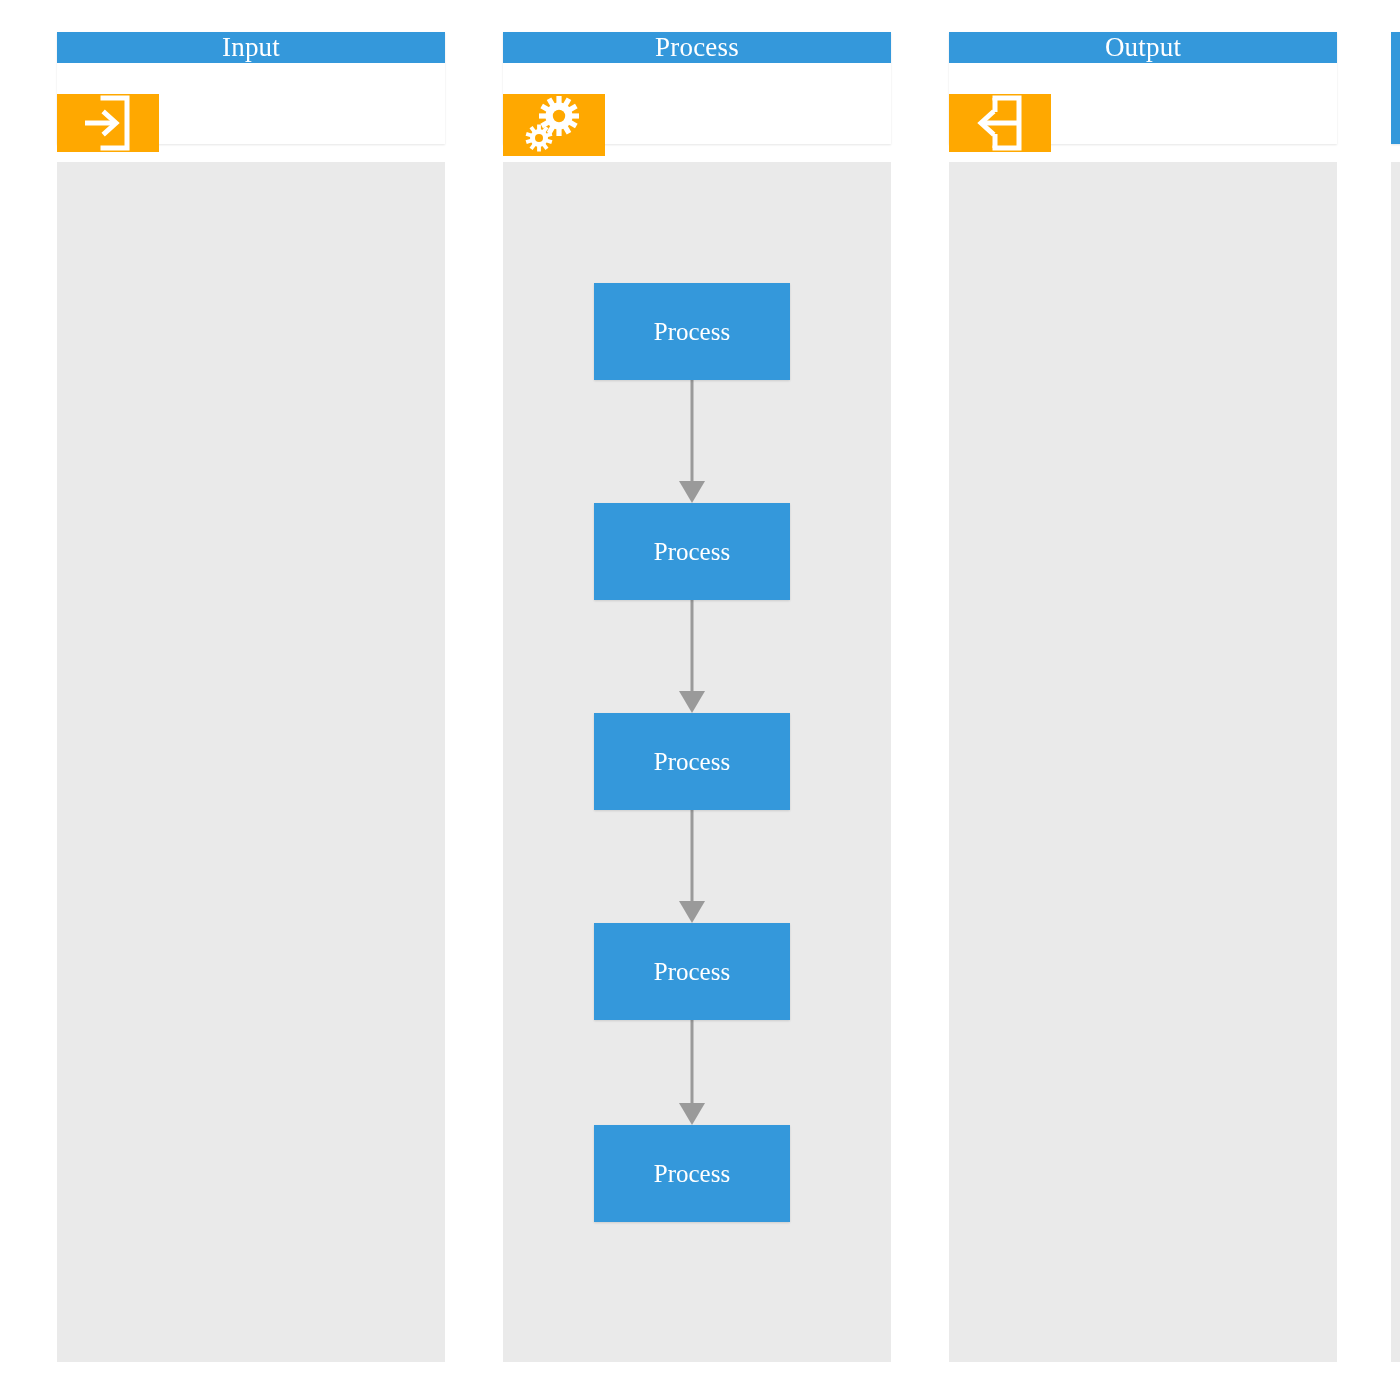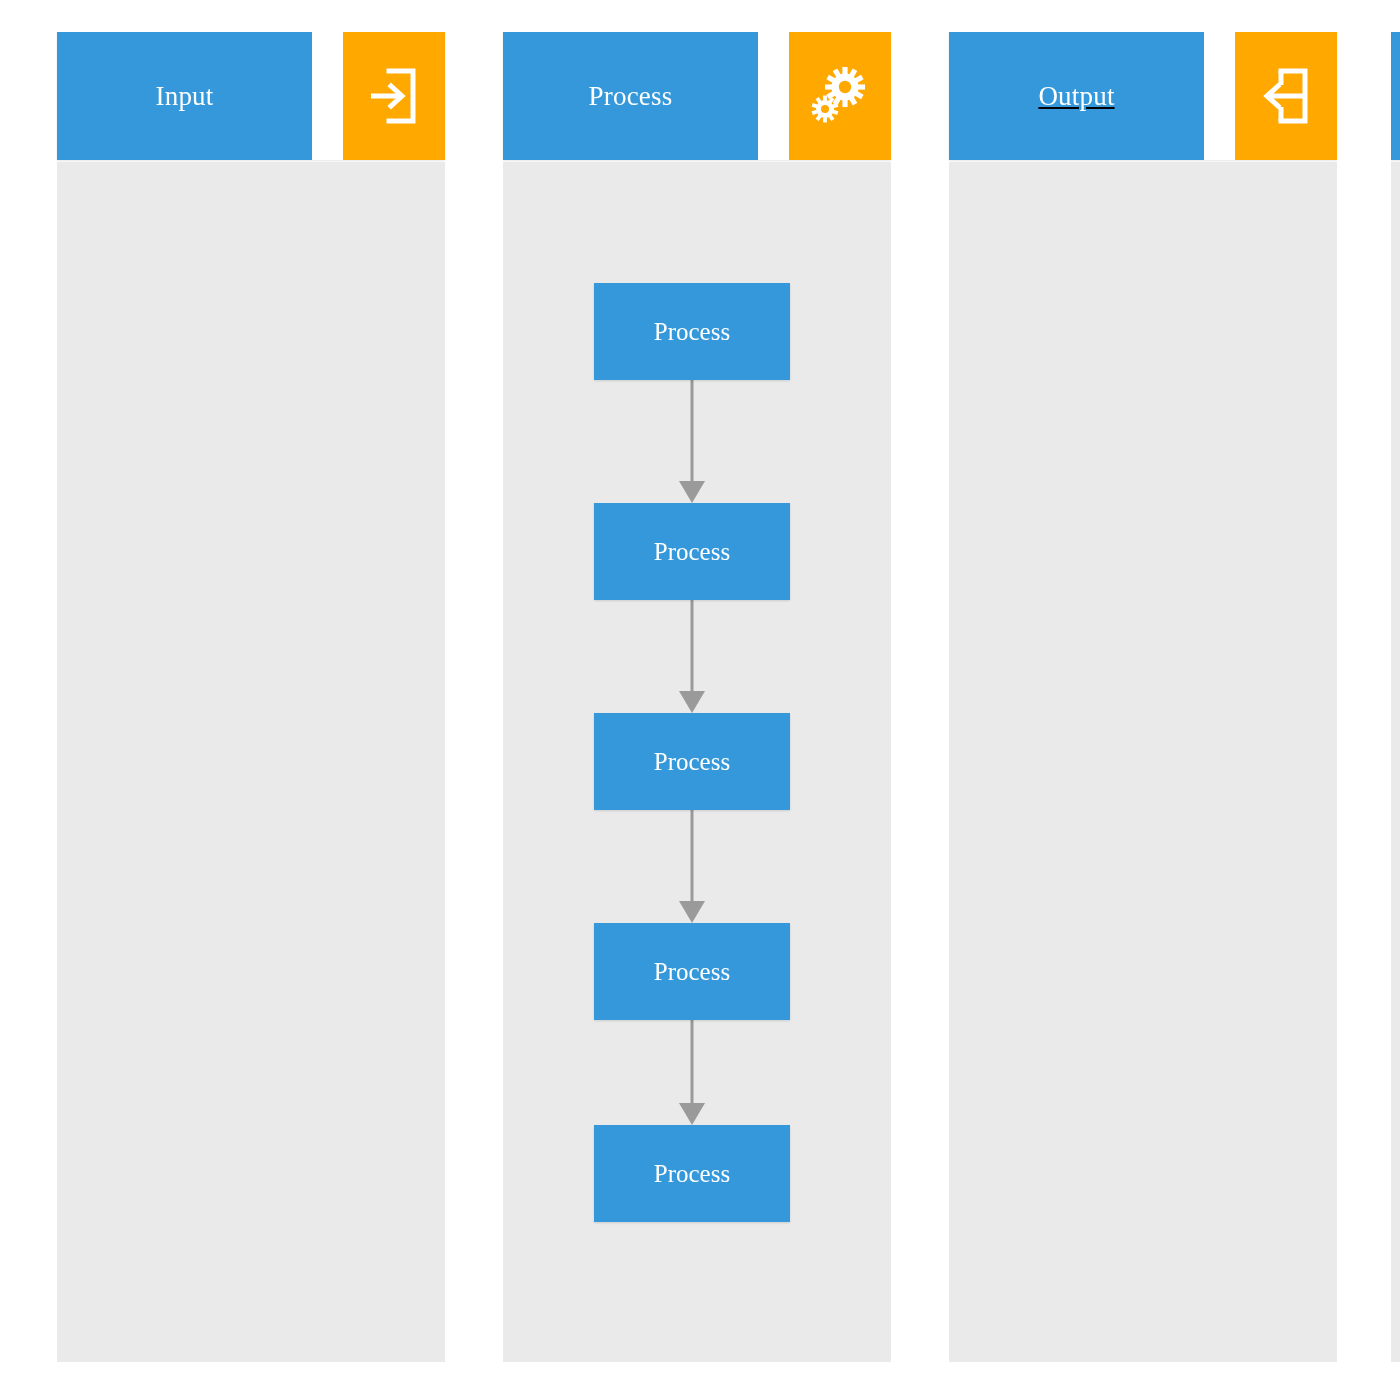--- a/index.html
+++ b/index.html
@@ -25,23 +25,23 @@
   .lane {
     position: absolute;
     top: 0;
     height: 1400px;
   }
 
   .lane-header {
     position: absolute;
     top: 32px;
     left: 0;
-    height: 128px;
-    display: flex;
-    flex-direction: row;
+    height: 112px;
+    display: flex;
+    flex-direction: column;
     align-items: stretch;
     box-shadow: 0 1px 2px rgba(0,0,0,0.10);
     gap: 31px;
   }
 
   .lane-title {
     flex: 1 1 auto;
     background: #3498db;
     display: flex;
     align-items: center;
@@ -179,21 +179,21 @@
               <circle cx="0" cy="0" r="4" fill="#ffa800"></circle>
             </g>
           </g>
         </svg>
       </div>
     </div>
     <div class="lane-body" style="width:388px;"></div>
   </div>
 
   <div class="lane" style="left:949px; width:388px;">
-    <div class="lane-header" style="width:388px;text-decoration:underline;">
+    <div class="lane-header" style="width:388px;">
       <div class="lane-title">Output</div>
       <div class="lane-icon">
         <svg width="54" height="58" viewBox="0 0 54 58" aria-hidden="true">
 
           <path d="M22 4 H46 V54 H22" fill="none" stroke="#ffffff" stroke-width="5" stroke-linecap="square" stroke-linejoin="miter"></path>
           <path d="M22 4 H22 V18" fill="none" stroke="#ffffff" stroke-width="5"></path>
           <path d="M22 40 V54 H22" fill="none" stroke="#ffffff" stroke-width="5"></path>
 
           <line x1="44" y1="29" x2="8" y2="29" stroke="#ffffff" stroke-width="5" stroke-linecap="butt"></line>
 

